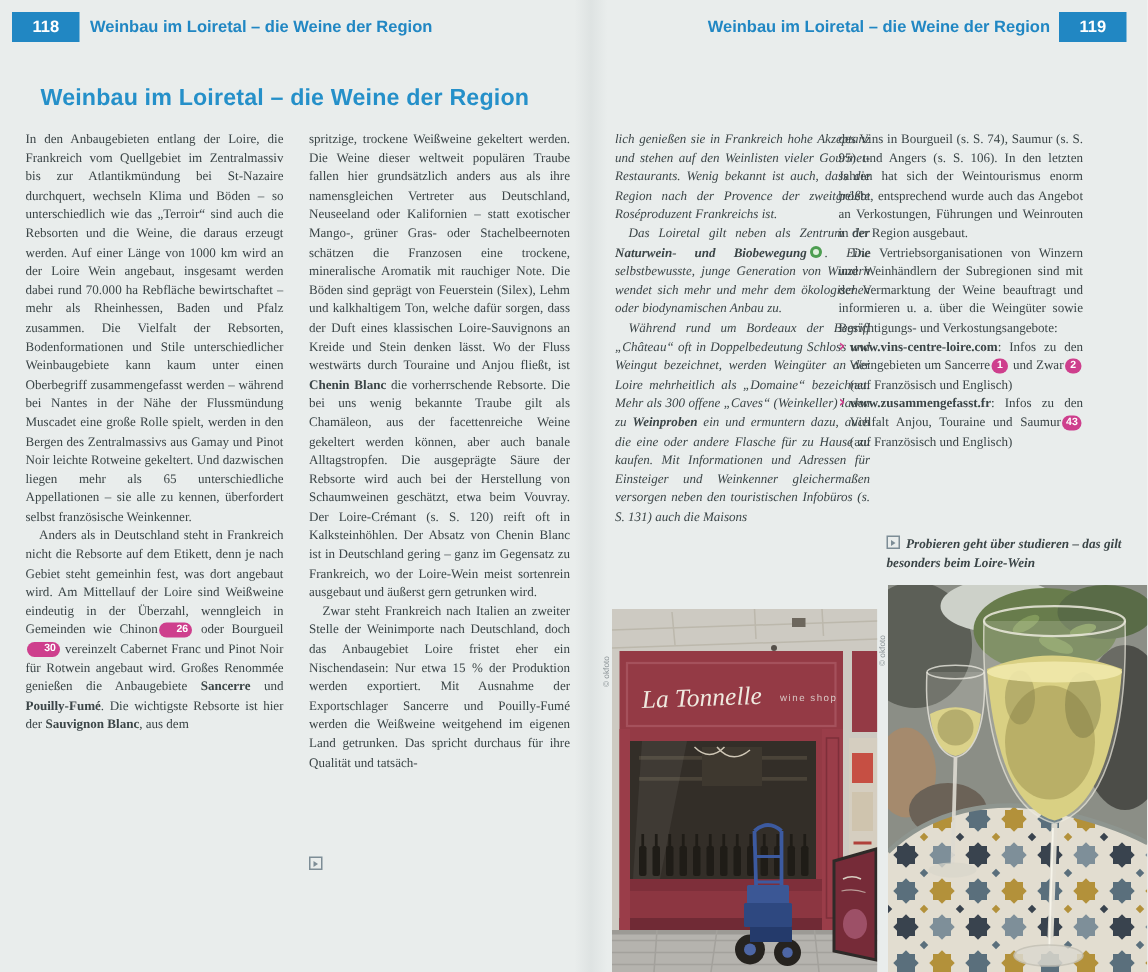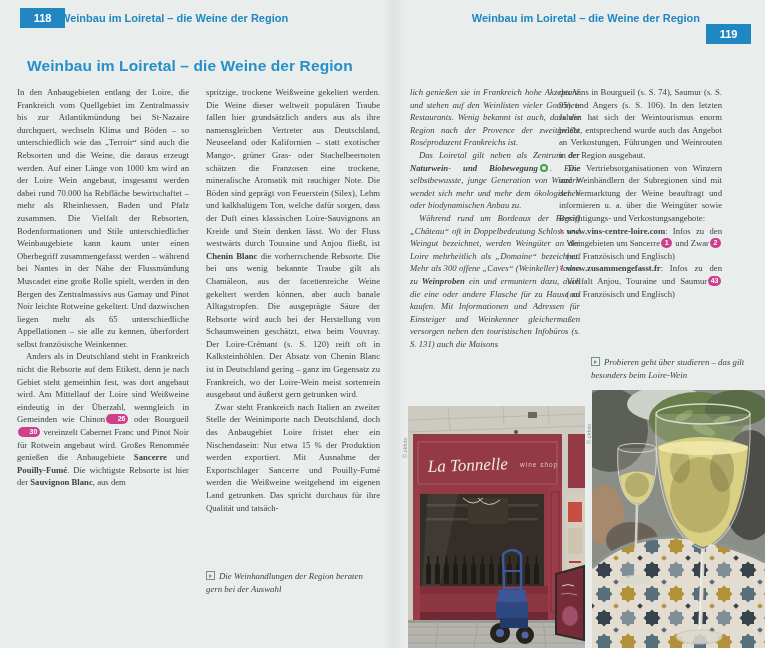--- a/index.html
+++ b/index.html
@@ -2,21 +2,21 @@
 <html lang="de"><head>
 <meta charset="utf-8">
 <style>
   html,body { margin:0; padding:0; }
   .scan { position:relative; width:765px; height:648px; background:#e9edec; overflow:hidden;
           font-family:"Liberation Serif","DejaVu Serif",serif; color:#3b4547; }
   .gutter { position:absolute; left:383px; top:0; width:22px; height:648px;
             background:linear-gradient(90deg,rgba(0,0,0,0),rgba(80,95,100,0.07),rgba(0,0,0,0)); }
   .hdr-num { position:absolute; top:8px; width:45px; height:20px; background:#2187c3; color:#fff;
              font:bold 11px/20px "Liberation Sans",sans-serif; text-align:center; }
-  #num-l { left:8px;margin-left:12px; } #num-r { left:706px;margin-top:16px; }
+  #num-l { left:8px; } #num-r { left:706px; }
   .hdr-title { position:absolute; top:12px; color:#2187c3; font:bold 11px "Liberation Sans",sans-serif; white-space:nowrap; }
   #ht-l { left:60px; } #ht-r { right:65px; }
   .sec-title { position:absolute; left:27px; top:57px; margin:0; color:#2590c9;
                font:bold 15.5px "Liberation Sans",sans-serif; letter-spacing:0.1px; }
   .col { position:absolute; top:86px; font-size:8.7px; line-height:12.6px; text-align:justify; overflow:hidden; }
   #c1 { left:17px;  width:172px; height:478px; }
   #c2 { left:206px; width:174px; height:472px; }
   #c3 { left:410px; width:170px; height:318px;font-style:italic; }
   #c4 { left:559px; width:163px; height:268px; }
   .col p { margin:0; }
@@ -27,21 +27,21 @@
            text-align:center; vertical-align:1px; margin:0 1px; }
   .bio-dot { display:inline-block; width:8px; height:8px; border-radius:50%; background:#4d9e51;
              vertical-align:-1px; margin:0 2px; position:relative; }
   .bio-dot::after { content:""; position:absolute; left:2px; top:2px; width:4px; height:4px;
                     border-radius:50%; background:#dff0dc; }
   .link-row { display:flex; margin:0; }
   .bullet { color:#ce3f8d; font:bold 11px/12.6px "DejaVu Sans",sans-serif; margin-right:3px; }
   .link-text { flex:1; text-align:justify; }
   .caption { position:absolute; font-style:italic; font-size:8.8px; line-height:12.6px; }
   #cap1 { left:206px; top:570px; width:174px; }
-  #cap2 { left:591px; top:356px; width:163px; }
+  #cap2 { left:591px; top:356px; width:163px;font-weight:bold; }
   .cap-icon { display:inline-block; width:7px; height:7px; border:1px solid #7d8d96; margin-right:4px;
               position:relative; vertical-align:-1px; }
   .cap-icon::after { content:""; position:absolute; left:1.5px; top:1.5px;
                      border-top:2px solid transparent; border-bottom:2px solid transparent;
                      border-left:3px solid #7d8d96; }
   .photo { position:absolute; overflow:hidden; }
   #ph-l { left:408px; top:406px; width:177px; height:242px; }
   #ph-r { left:592px; top:390px; width:173px; height:258px; }
   .credit { position:absolute; font-family:"Liberation Sans",sans-serif; font-size:5.5px; color:#8d9598;
             transform:rotate(-90deg); transform-origin:0 0; white-space:nowrap; }
@@ -65,21 +65,21 @@
     <p>In den Anbaugebieten entlang der Loire, die Frankreich vom Quellgebiet im Zentralmassiv bis zur Atlantikmündung bei St-Nazaire durchquert, wechseln Klima und Böden – so unterschiedlich wie das „Terroir“ sind auch die Rebsorten und die Weine, die daraus erzeugt werden. Auf einer Länge von 1000 km wird an der Loire Wein angebaut, insgesamt werden dabei rund 70.000 ha Rebfläche bewirtschaftet – mehr als Rheinhessen, Baden und Pfalz zusammen. Die Vielfalt der Rebsorten, Bodenformationen und Stile unterschiedlicher Weinbaugebiete kann kaum unter einen Oberbegriff zusammengefasst werden – während bei Nantes in der Nähe der Flussmündung Muscadet eine große Rolle spielt, werden in den Bergen des Zentralmassivs aus Gamay und Pinot Noir leichte Rotweine gekeltert. Und dazwischen liegen mehr als 65 unterschiedliche Appellationen – sie alle zu kennen, überfordert selbst französische Weinkenner.</p>
     <p class="ind"><span>Anders als in Deutschland steht in Frankreich nicht die Rebsorte auf dem Etikett, denn je nach Gebiet steht gemeinhin fest, was dort angebaut wird. Am Mittellauf der Loire sind Weißweine eindeutig in der Überzahl, wenngleich in Gemeinden wie Chinon</span><span class="badge">26</span><span> oder Bourgueil</span><span class="badge">30</span><span> vereinzelt Cabernet Franc und Pinot Noir für Rotwein angebaut wird. Großes Renommée genießen die Anbaugebiete </span><span class="b">Sancerre</span><span> und </span><span class="b">Pouilly-Fumé</span><span>. Die wichtigste Rebsorte ist hier der </span><span class="b">Sauvignon Blanc</span><span>, aus dem</span></p>
   </div>
 
   <div class="col" id="c2">
     <p><span>spritzige, trockene Weißweine gekeltert werden. Die Weine dieser weltweit populären Traube fallen hier grundsätzlich anders aus als ihre namensgleichen Vertreter aus Deutschland, Neuseeland oder Kalifornien – statt exotischer Mango-, grüner Gras- oder Stachelbeernoten schätzen die Franzosen eine trockene, mineralische Aromatik mit rauchiger Note. Die Böden sind geprägt von Feuerstein (Silex), Lehm und kalkhaltigem Ton, welche dafür sorgen, dass der Duft eines klassischen Loire-Sauvignons an Kreide und Stein denken lässt. Wo der Fluss westwärts durch Touraine und Anjou fließt, ist </span><span class="b">Chenin Blanc</span><span> die vorherrschende Rebsorte. Die bei uns wenig bekannte Traube gilt als Chamäleon, aus der facettenreiche Weine gekeltert werden können, aber auch banale Alltagstropfen. Die ausgeprägte Säure der Rebsorte wird auch bei der Herstellung von Schaumweinen geschätzt, etwa beim Vouvray. Der Loire-Crémant (s. S. 120) reift oft in Kalksteinhöhlen. Der Absatz von Chenin Blanc ist in Deutschland gering – ganz im Gegensatz zu Frankreich, wo der Loire-Wein meist sortenrein ausgebaut und äußerst gern getrunken wird.</span></p>
     <p class="ind">Zwar steht Frankreich nach Italien an zweiter Stelle der Weinimporte nach Deutschland, doch das Anbaugebiet Loire fristet eher ein Nischendasein: Nur etwa 15 % der Produktion werden exportiert. Mit Ausnahme der Exportschlager Sancerre und Pouilly-Fumé werden die Weißweine weitgehend im eigenen Land getrunken. Das spricht durchaus für ihre Qualität und tatsäch-</p>
   </div>
 
   <div class="caption" id="cap1">
-    <span class="cap-icon"></span><span>Die Weinhandlungen der Region beraten gern bei der Auswahl</span>
+    <span class="cap-icon"></span>
   </div>
 
   <div class="col" id="c3">
     <p>lich genießen sie in Frankreich hohe Akzeptanz und stehen auf den Weinlisten vieler Gourmet-Restaurants. Wenig bekannt ist auch, dass die Region nach der Provence der zweitgrößte Roséproduzent Frankreichs ist.</p>
     <p class="ind"><span>Das Loiretal gilt neben als Zentrum der </span><span class="b">Naturwein- und Biobewegung</span><span class="bio-dot"></span><span>. Eine selbstbewusste, junge Generation von Winzern wendet sich mehr und mehr dem ökologischen oder biodynamischen Anbau zu.</span></p>
     <p class="ind"><span>Während rund um Bordeaux der Begriff „Château“ oft in Doppelbedeutung Schloss und Weingut bezeichnet, werden Weingüter an der Loire mehrheitlich als „Domaine“ bezeichnet. Mehr als 300 offene „Caves“ (Weinkeller) laden zu </span><span class="b">Weinproben</span><span> ein und ermuntern dazu, auch die eine oder andere Flasche für zu Hause zu kaufen. Mit Informationen und Adressen für Einsteiger und Weinkenner gleichermaßen versorgen neben den touristischen Infobüros (s. S. 131) auch die Maisons</span></p>
   </div>
 
   <div class="col" id="c4">
     <p>des Vins in Bourgueil (s. S. 74), Saumur (s. S. 95) und Angers (s. S. 106). In den letzten Jahren hat sich der Weintourismus enorm belebt, entsprechend wurde auch das Angebot an Verkostungen, Führungen und Weinrouten in der Region ausgebaut.</p>

